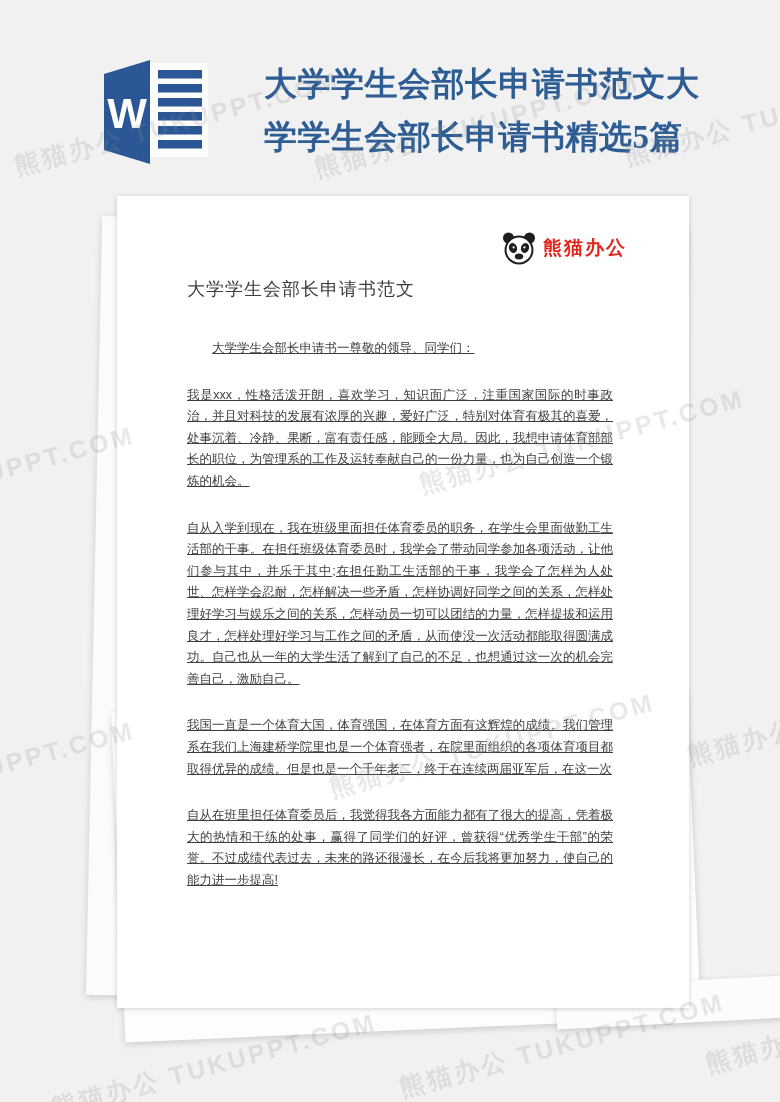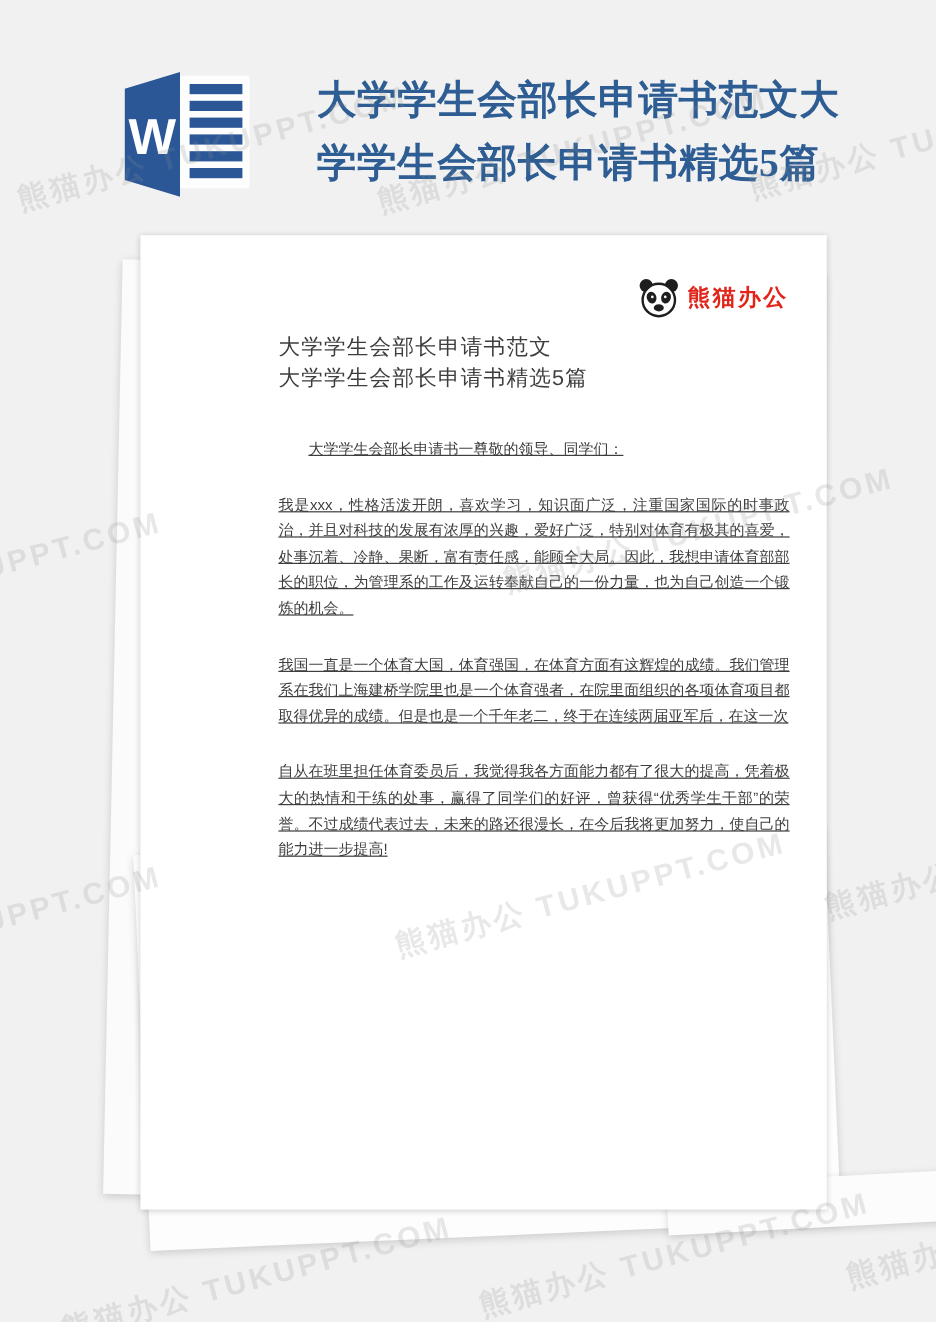--- a/index.html
+++ b/index.html
@@ -27,27 +27,27 @@
   .sheet-bottom{left:118px;top:700px;width:576px;height:330px;transform:rotate(-2.5deg);z-index:1;}
   .sheet-corner{left:556px;top:981px;width:250px;height:42px;transform:rotate(-3deg);z-index:1;background:#fcfcfd;}
 
   .page{
     position:absolute;left:117px;top:196px;width:572px;height:812px;
     background:#ffffff;box-shadow:0 1px 5px rgba(0,0,0,0.18);
     z-index:2;
   }
 
   
-  .brand{position:absolute;top:33px;right:32px;display:flex;align-items:center;gap:5px;}
+  .brand{position:absolute;top:33px;right:62px;display:flex;align-items:center;gap:5px;}
   .brand-name{
     font-size:19px;font-weight:900;color:#e1251b;letter-spacing:2px;
   }
 
   
-  .doc-content{position:absolute;left:0;top:80px;width:572px;box-sizing:border-box;padding:0 76px 0 70px;margin-left:45px;}
+  .doc-content{position:absolute;left:0;top:80px;width:572px;box-sizing:border-box;padding:0 76px 0 70px;}
   .doc-title{
     font-size:18px;line-height:26px;color:#3d3d3d;letter-spacing:1px;
   }
   .doc-body{margin-top:36px;}
   .para{
     font-size:12.5px;line-height:21.6px;color:#3e3e3e;
     text-align:justify;margin:0;
   }
   .indent{text-indent:2em;text-decoration:underline;}
   .mt-sm{margin-top:10px;}
@@ -111,26 +111,26 @@
       <circle cx="13.6" cy="18.4" r="1.1" fill="#ffffff"></circle>
       <circle cx="24.4" cy="18.4" r="1.1" fill="#ffffff"></circle>
       <ellipse cx="19" cy="27.5" rx="4.2" ry="3" fill="#1e1e1e"></ellipse>
     </svg>
     <span class="brand-name">熊猫办公</span>
   </div>
 
   <div class="doc-content">
     <div class="doc-title">
       <div>大学学生会部长申请书范文</div>
-      <div>大学学生会部长申请书精选5篇</div>
     </div>
 
     <div class="doc-body">
       <p class="para indent mt-sm">大学学生会部长申请书一尊敬的领导、同学们：</p>
       <p class="para mt-lg">我是xxx，性格活泼开朗，喜欢学习，知识面广泛，注重国家国际的时事政治，并且对科技的发展有浓厚的兴趣，爱好广泛，特别对体育有极其的喜爱，处事沉着、冷静、果断，富有责任感，能顾全大局。因此，我想申请体育部部长的职位，为管理系的工作及运转奉献自己的一份力量，也为自己创造一个锻炼的机会。</p>
+      <p class="para mt-lg">自从入学到现在，我在班级里面担任体育委员的职务，在学生会里面做勤工生活部的干事。在担任班级体育委员时，我学会了带动同学参加各项活动，让他们参与其中，并乐于其中;在担任勤工生活部的干事，我学会了怎样为人处世、怎样学会忍耐，怎样解决一些矛盾，怎样协调好同学之间的关系，怎样处理好学习与娱乐之间的关系，怎样动员一切可以团结的力量，怎样提拔和运用良才，怎样处理好学习与工作之间的矛盾，从而使没一次活动都能取得圆满成功。自己也从一年的大学生活了解到了自己的不足，也想通过这一次的机会完善自己，激励自己。</p>
       <p class="para mt-lg">我国一直是一个体育大国，体育强国，在体育方面有这辉煌的成绩。我们管理系在我们上海建桥学院里也是一个体育强者，在院里面组织的各项体育项目都取得优异的成绩。但是也是一个千年老二，终于在连续两届亚军后，在这一次</p>
       <p class="para mt-lg">自从在班里担任体育委员后，我觉得我各方面能力都有了很大的提高，凭着极大的热情和干练的处事，赢得了同学们的好评，曾获得“优秀学生干部”的荣誉。不过成绩代表过去，未来的路还很漫长，在今后我将更加努力，使自己的能力进一步提高!</p>
     </div>
   </div>
 </div>
 
 <span class="wm wm1">熊猫办公 TUKUPPT.COM</span>
 <span class="wm wm2">熊猫办公 TUKUPPT.COM</span>
 <span class="wm wm3">熊猫办公 TUKUPPT.COM</span>
 <span class="wm wm4">熊猫办公 TUKUPPT.COM</span>

